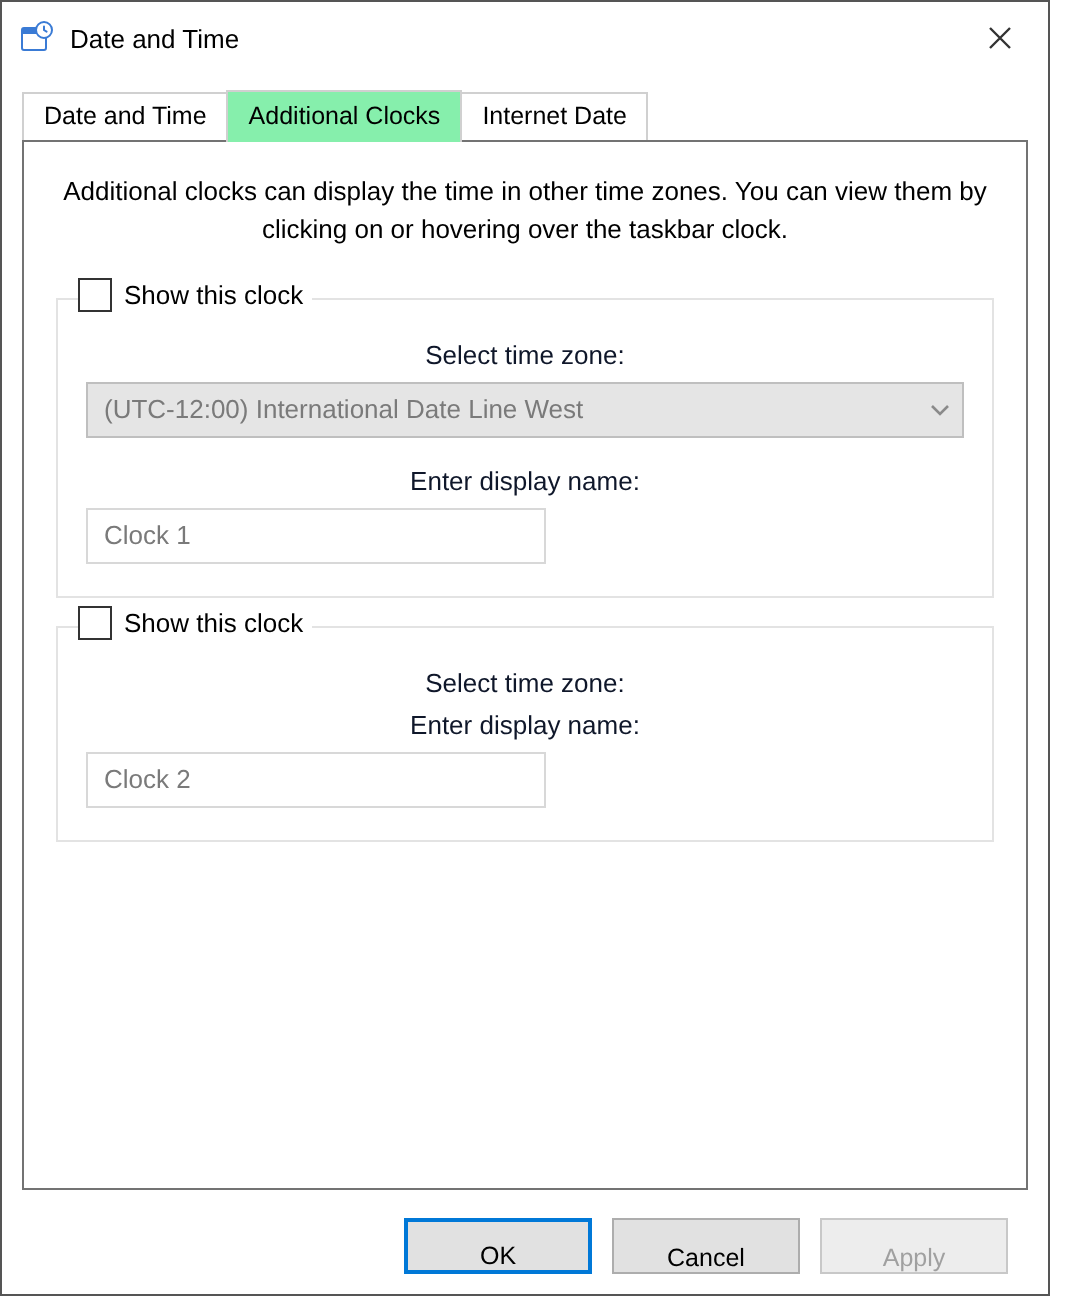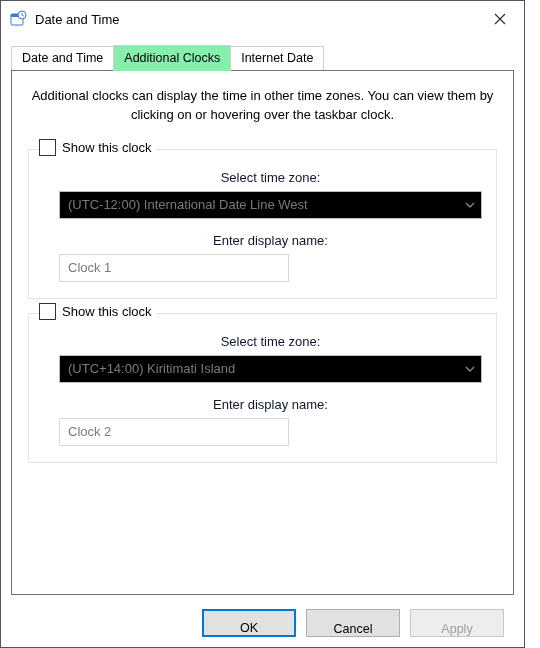--- a/index.html
+++ b/index.html
@@ -99,21 +99,21 @@
 
   .intro {
     font-size: 13px;
     color: #000;
     line-height: 1.45;
     margin-bottom: 24px;
   }
 
   .groupbox {
     border: 1px solid #e3e3e3;
-    padding: 14px 14px 16px 30px;
+    padding: 14px 14px 16px 14px;
     margin-bottom: 14px;
     position: relative;
   }
   .groupbox .legend {
     position: absolute;
     top: -11px;
     left: 10px;
     background: #fff;
     padding: 0 4px 0 0;
     display: flex;
@@ -134,21 +134,21 @@
   .label-disabled {
     color: #0f172a;
     font-size: 13px;
     margin-top: 6px;
     margin-bottom: 6px;
   }
 
   .combo {
     width: 100%;
     height: 28px;
-    background: #000000;
+    background: #e5e5e5;
     border: 1px solid #bfbfbf;
     display: flex;
     align-items: center;
     padding: 0 24px 0 8px;
     position: relative;
     color: #7a7a7a;
     font-size: 13px;
     margin-bottom: 14px;
   }
   .combo .chev {
@@ -263,28 +263,20 @@
         </div>
       </div>
 
       <div class="groupbox">
         <div class="legend">
           <span class="checkbox"></span>
           <span>Show this clock</span>
         </div>
 
         <div class="label-disabled">Select time zone:</div>
-        <div class="combo">
-          <span>(UTC+14:00) Kiritimati Island</span>
-          <span class="chev">
-            <svg viewBox="0 0 10 10">
-                <path d="M1 3 L5 7 L9 3" stroke="#8a8a8a" stroke-width="1.3" fill="none"></path>
-              </svg>
-          </span>
-        </div>
 
         <div class="label-disabled">Enter display name:</div>
         <div class="textbox">
           <span>Clock 2</span>
         </div>
       </div>
 
     </div>
 
     <div class="buttonbar">

